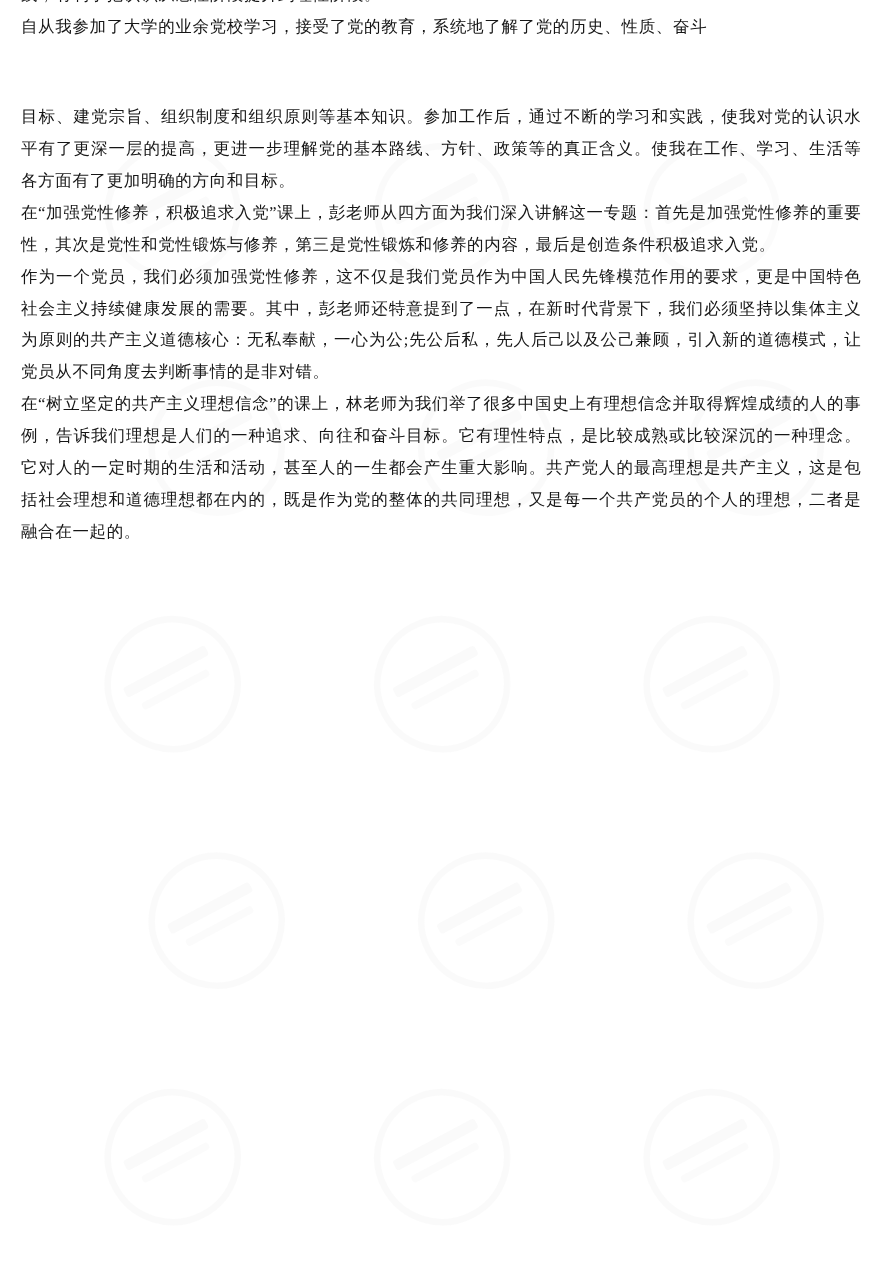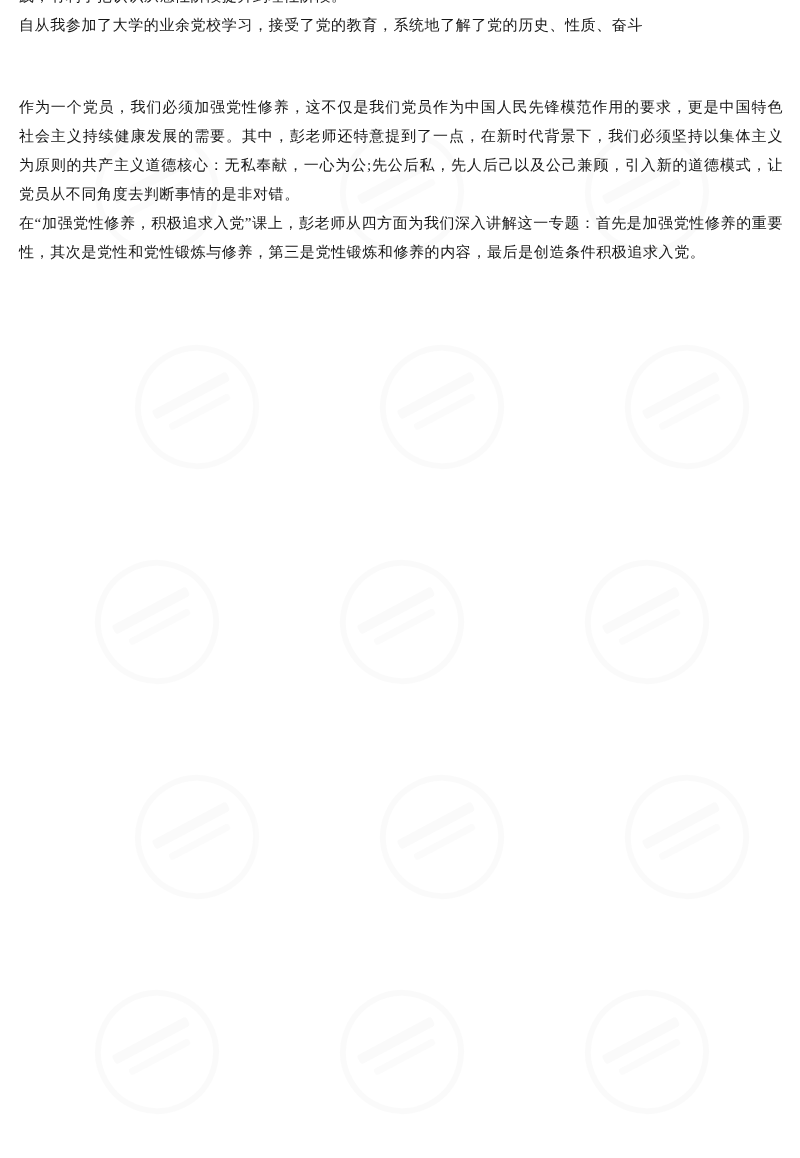--- a/index.html
+++ b/index.html
@@ -95,17 +95,19 @@
       <div class="wm" style="left: 625px; top: 775px;"></div>
       <div class="wm" style="left: 95px; top: 990px;"></div>
       <div class="wm" style="left: 340px; top: 990px;"></div>
       <div class="wm" style="left: 585px; top: 990px;"></div>
     </div>
 
   <div class="content">
     <p class="para">践，有利于把认识从感性阶段提升到理性阶段。</p>
     <p class="para">自从我参加了大学的业余党校学习，接受了党的教育，系统地了解了党的历史、性质、奋斗</p>
     <div class="page-gap"></div>
+    <p class="para">目标、建党宗旨、组织制度和组织原则等基本知识。参加工作后，通过不断的学习和实践，使我对党的认识水平有了更深一层的提高，更进一步理解党的基本路线、方针、政策等的真正含义。使我在工作、学习、生活等各方面有了更加明确的方向和目标。</p>
+    <p class="para">在“加强党性修养，积极追求入党”课上，彭老师从四方面为我们深入讲解这一专题：首先是加强党性修养的重要性，其次是党性和党性锻炼与修养，第三是党性锻炼和修养的内容，最后是创造条件积极追求入党。</p>
     <p class="para">作为一个党员，我们必须加强党性修养，这不仅是我们党员作为中国人民先锋模范作用的要求，更是中国特色社会主义持续健康发展的需要。其中，彭老师还特意提到了一点，在新时代背景下，我们必须坚持以集体主义为原则的共产主义道德核心：无私奉献，一心为公;先公后私，先人后己以及公己兼顾，引入新的道德模式，让党员从不同角度去判断事情的是非对错。</p>
-    <p class="para">在“加强党性修养，积极追求入党”课上，彭老师从四方面为我们深入讲解这一专题：首先是加强党性修养的重要性，其次是党性和党性锻炼与修养，第三是党性锻炼和修养的内容，最后是创造条件积极追求入党。</p>
+    <p class="para">在“树立坚定的共产主义理想信念”的课上，林老师为我们举了很多中国史上有理想信念并取得辉煌成绩的人的事例，告诉我们理想是人们的一种追求、向往和奋斗目标。它有理性特点，是比较成熟或比较深沉的一种理念。它对人的一定时期的生活和活动，甚至人的一生都会产生重大影响。共产党人的最高理想是共产主义，这是包括社会理想和道德理想都在内的，既是作为党的整体的共同理想，又是每一个共产党员的个人的理想，二者是融合在一起的。</p>
   </div>
 
 </div>
 
 </body></html>

